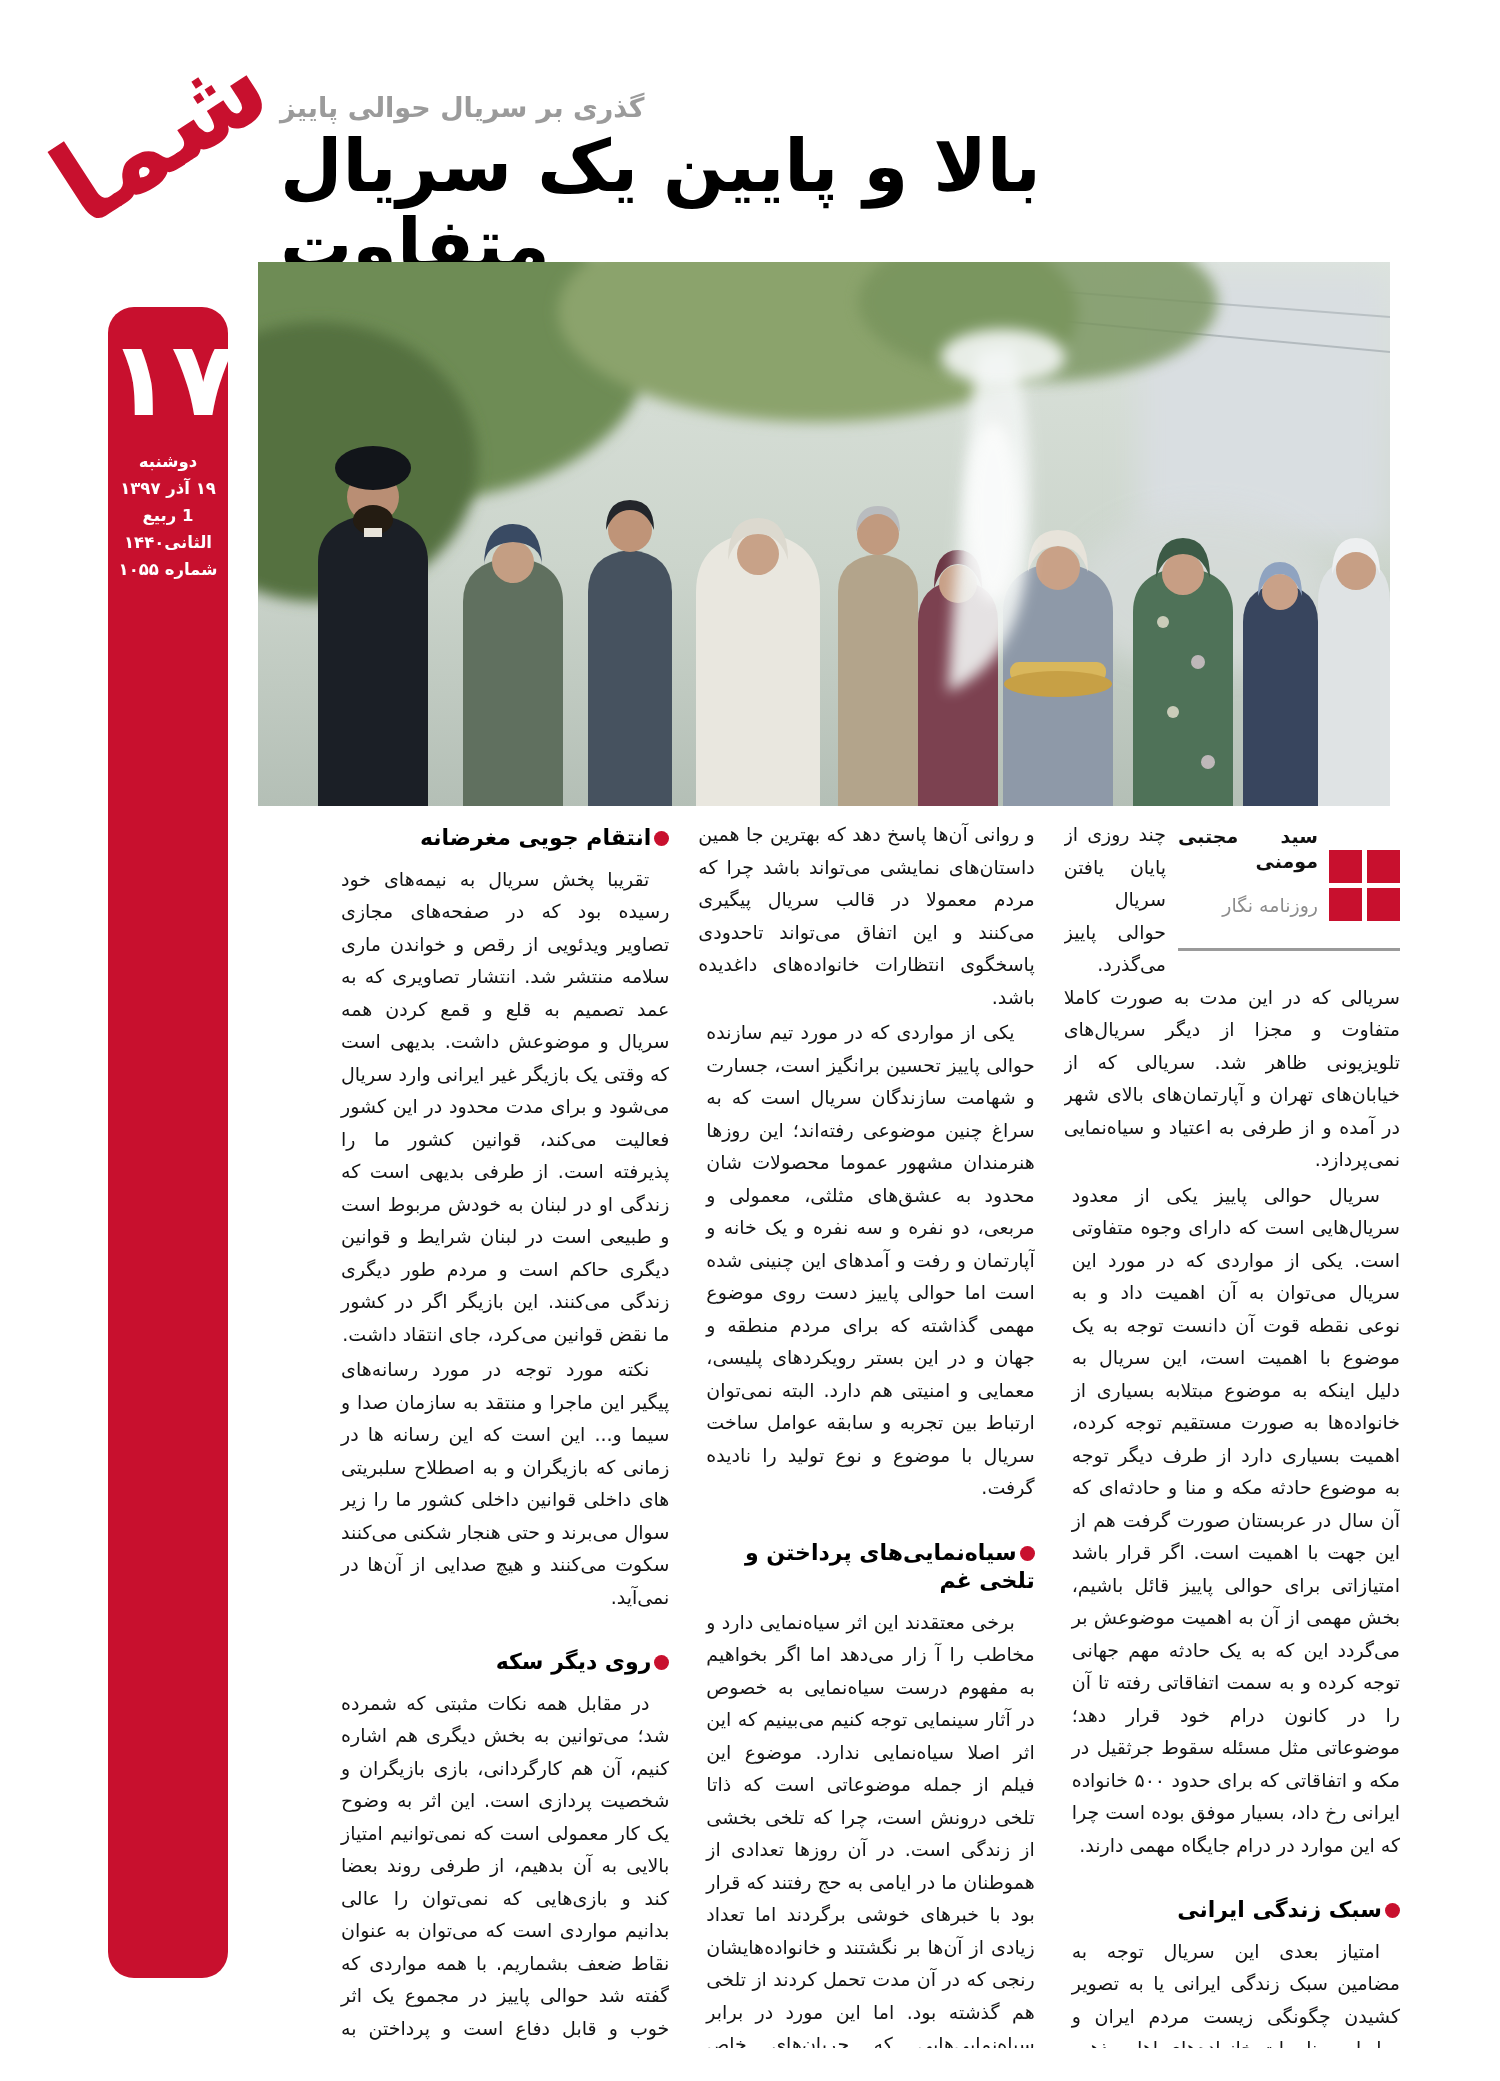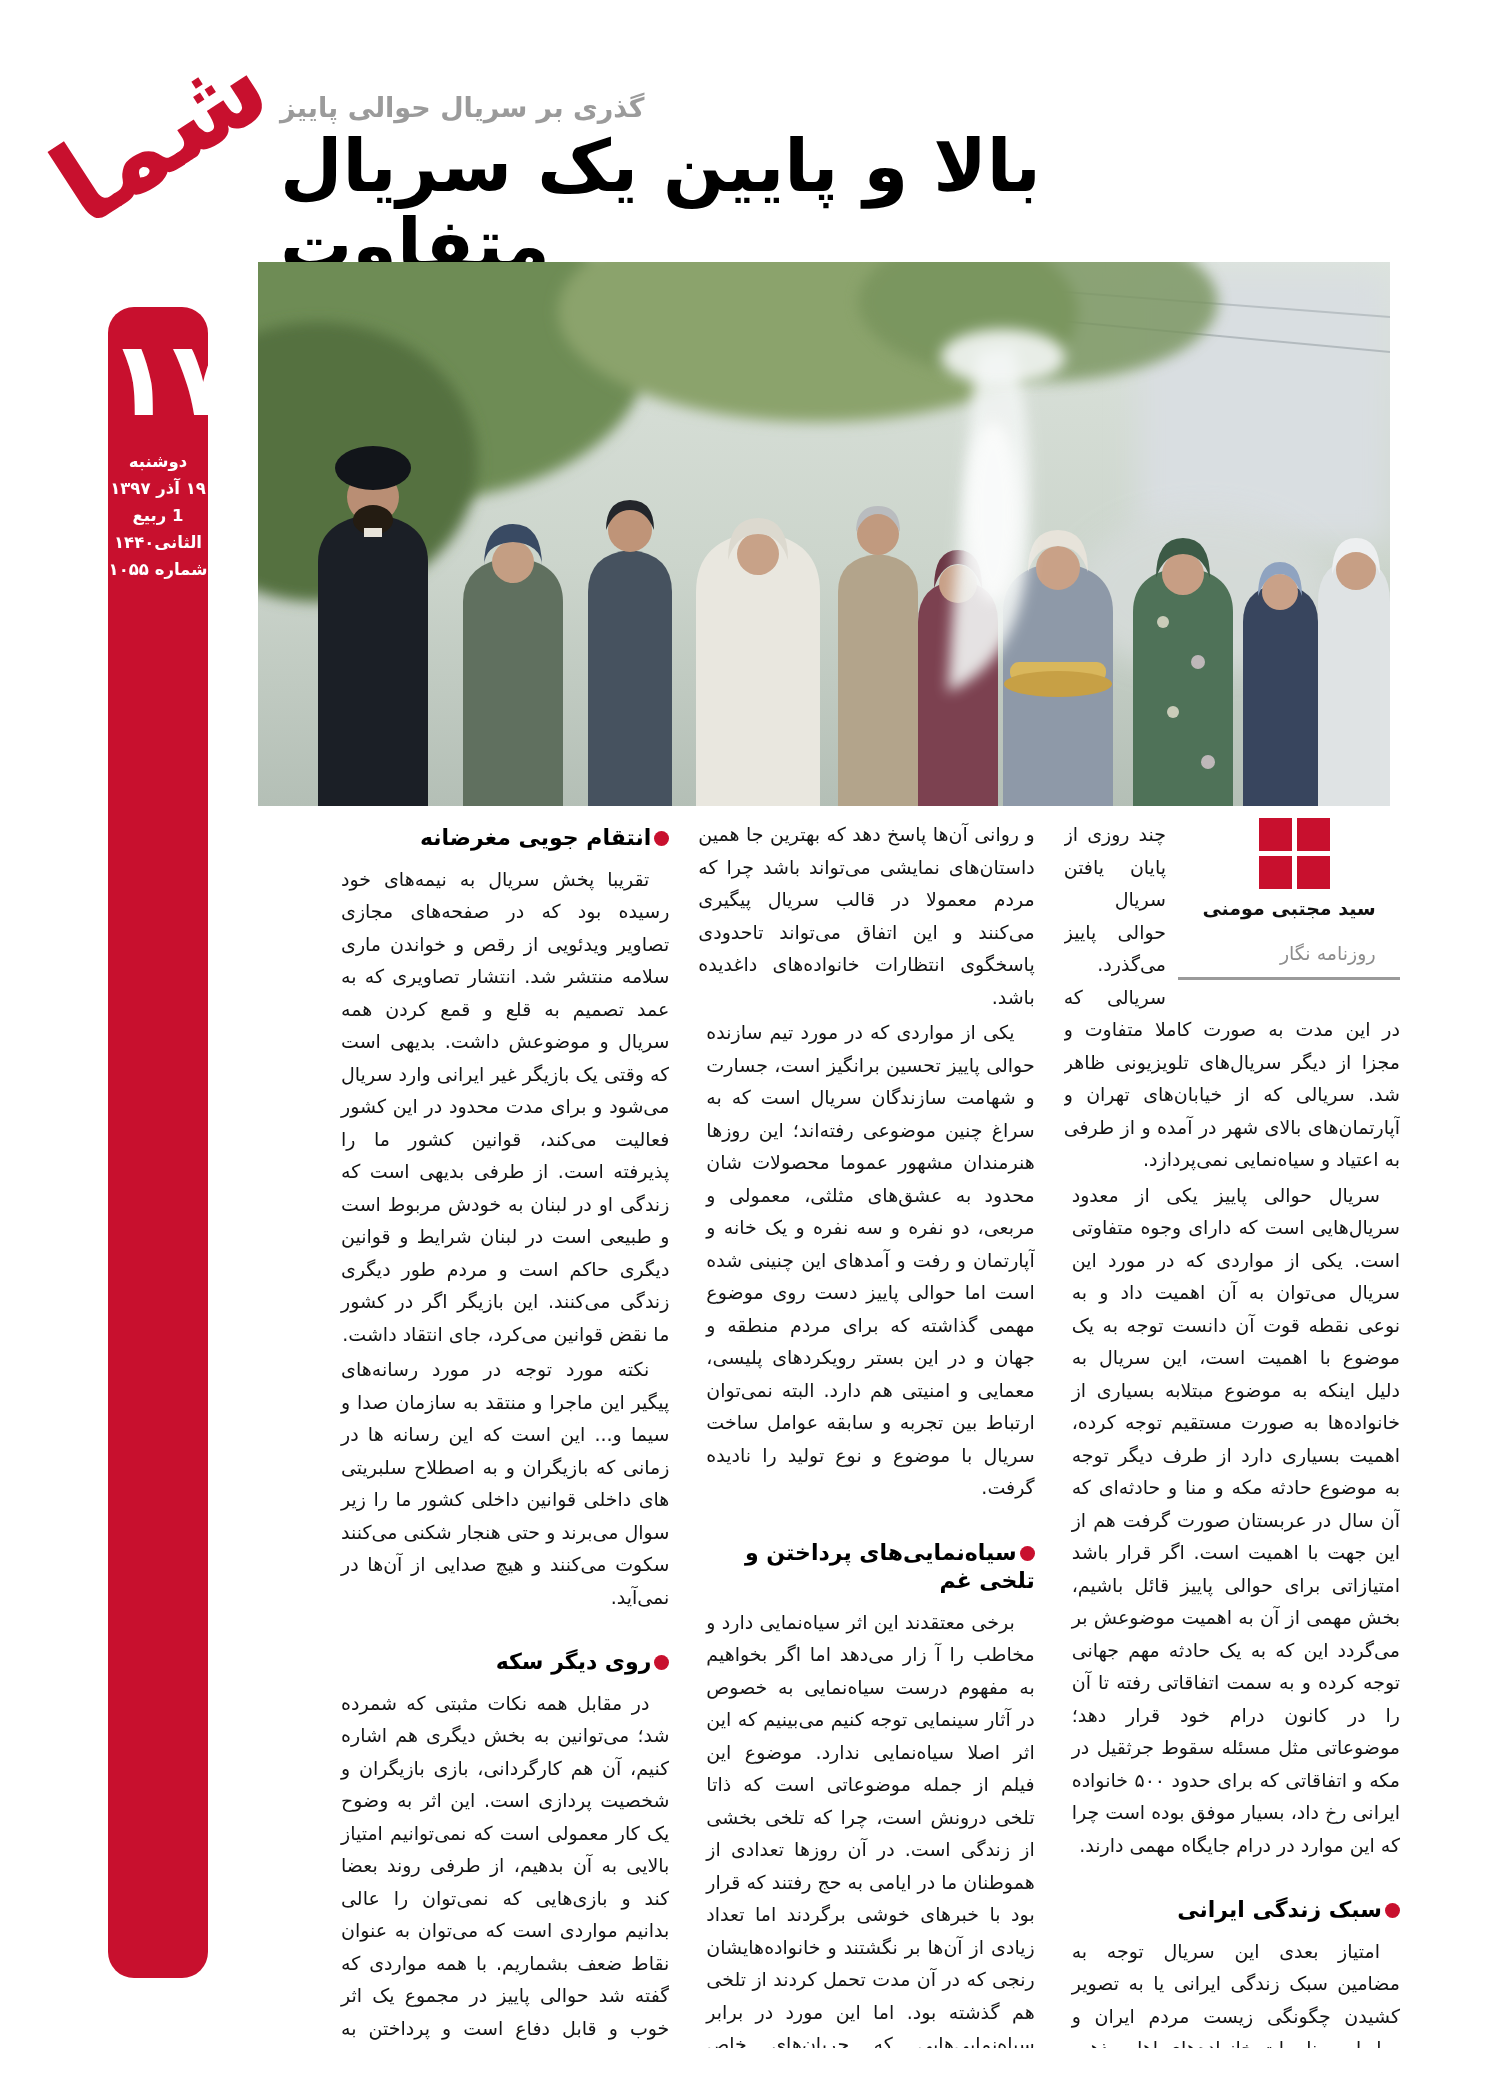--- a/index.html
+++ b/index.html
@@ -3,21 +3,21 @@
 <meta charset="utf-8">
 <style>
   html,body{margin:0;padding:0;background:#ffffff;}
   .page{position:relative;width:1500px;height:2081px;background:#ffffff;overflow:hidden;
         font-family:"DejaVu Sans", sans-serif;}
 
   
   .logo{position:absolute;left:28px;top:78px;width:264px;text-align:center;
         font-size:112px;font-weight:bold;color:#c8102e;transform:rotate(-33deg);
         line-height:1;}
-  .rail{position:absolute;left:108px;top:307px;width:100px;height:1671px;
+  .rail{position:absolute;left:108px;top:307px;width:120px;height:1671px;
         background:#c8102e;border-radius:26px;color:#ffffff;text-align:center;}
   .rail-num{font-size:104px;font-weight:bold;line-height:1.05;margin-top:18px;}
   .rail-lines{margin-top:14px;font-size:16.5px;font-weight:bold;line-height:27px;
         direction:rtl;}
 
   
   .header{position:absolute;left:280px;top:92px;width:850px;text-align:left;direction:rtl;}
   .kicker{font-size:27px;font-weight:bold;color:#9b9b9b;letter-spacing:0;}
   .title{font-size:72px;font-weight:bold;color:#000000;margin-top:4px;line-height:1.1;}
 
@@ -34,22 +34,22 @@
   .col p{margin:0 0 3px 0;}
   .col p.indent{text-indent:20px;margin-left:8px;}
   .sec-head{font-size:22px;font-weight:bold;color:#000;padding:32px 0 10px 0;
             text-align:right;line-height:1.3;}
   .sec-head.first{padding-top:6px;}
   .dot{display:inline-block;width:15px;height:15px;border-radius:50%;
        background:#c8102e;margin-left:3px;vertical-align:-1px;}
 
   
   .byline{float:right;width:222px;margin-left:12px;margin-bottom:10px;
-          padding-bottom:8px;border-bottom:3px solid #9a9a9a;
-          display:flex;direction:rtl;align-items:center;flex-direction:column;}
+          padding-bottom:26px;border-bottom:3px solid #9a9a9a;
+          display:flex;direction:rtl;align-items:flex-end;}
   .byline-icon{width:72px;height:72px;display:grid;grid-template-columns:33px 33px;
                grid-template-rows:33px 33px;gap:5px;margin-left:10px;flex:none;}
   .byline-icon span{background:#c8102e;display:block;}
   .byline-text{flex:1;padding-top:6px;}
   .byline-name{font-size:19px;font-weight:bold;color:#111;line-height:1.3;}
   .byline-role{font-size:19px;color:#8c8c8c;margin-top:16px;}
 </style>
 </head>
 <body>
 

